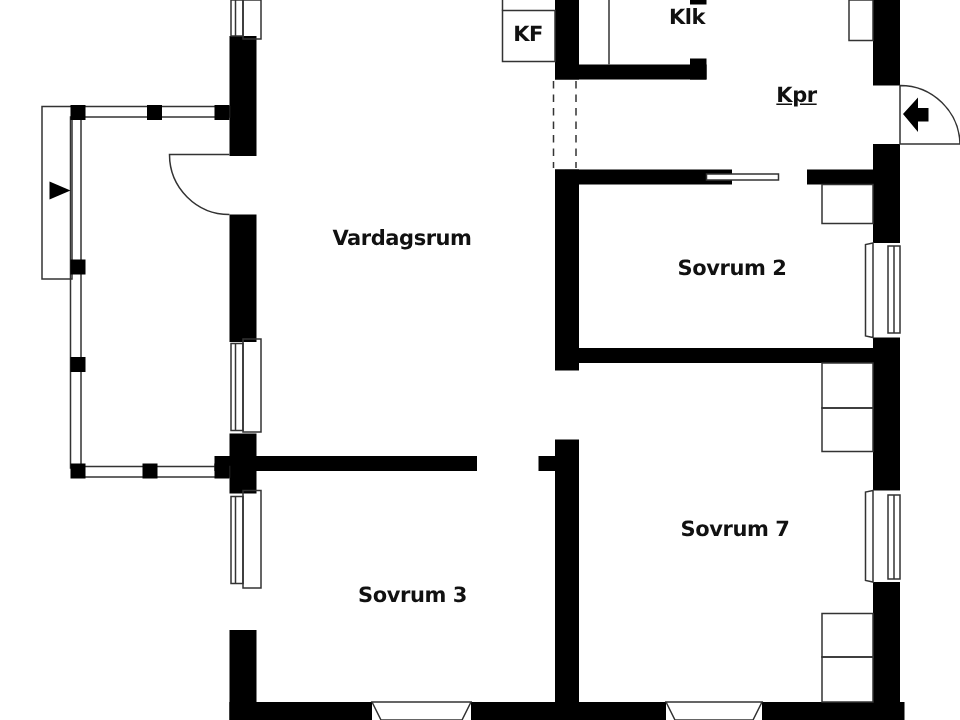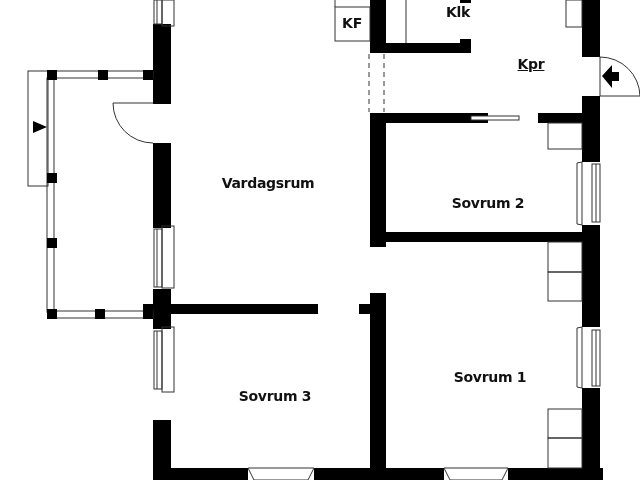--- a/index.html
+++ b/index.html
@@ -1,19 +1,19 @@
 <!DOCTYPE html>
 <html><head>
   <meta charset="utf-8">
   <style>
     html, body { margin:0; padding:0; background:#ffffff; }
     body { width:640px; height:480px; overflow:hidden; position:relative; }
     #plan { position:absolute; left:0; top:0; width:640px; height:480px; }
     .lbl { position:absolute; font-family:"DejaVu Sans", sans-serif; font-weight:bold; color:#111111; white-space:nowrap; transform:translate(-50%,-50%); letter-spacing:-0.3px; }
-    .lbl.big { font-size:14px;margin-top:24px; }
+    .lbl.big { font-size:14px; }
     .lbl.small { font-size:14px; }
   </style>
 </head>
 <body>
 
 <svg id="plan" viewBox="0 0 640 480" xmlns="http://www.w3.org/2000/svg">
 
   <g fill="#000">
 
     <rect x="153" y="24" width="18" height="80"></rect>
@@ -113,14 +113,14 @@
 
   <polygon points="33,121 33,133 47,127" fill="#000"></polygon>
   <polygon points="602,76 612,65 612,72 619,72 619,81 612,81 612,88" fill="#000"></polygon>
 </svg>
 
 <div class="lbl big" style="left:268px;top:159px;">Vardagsrum</div>
 <div class="lbl small" style="left:352px;top:23px;text-align:center;">KF</div>
 <div class="lbl small" style="left:458px;top:12px;">Klk</div>
 <div class="lbl small" style="left:531px;top:64px;text-decoration:underline;">Kpr</div>
 <div class="lbl big" style="left:488px;top:179px;text-align:right;">Sovrum 2</div>
-<div class="lbl big" style="left:490px;top:353px;">Sovrum 1</div>
-<div class="lbl big" style="left:275px;top:372px;">Sovrum 3</div>
+<div class="lbl big" style="left:490px;top:353px;">Sovrum 7</div>
+<div class="lbl big" style="left:275px;top:397px;">Sovrum 3</div>
 
 </body></html>

